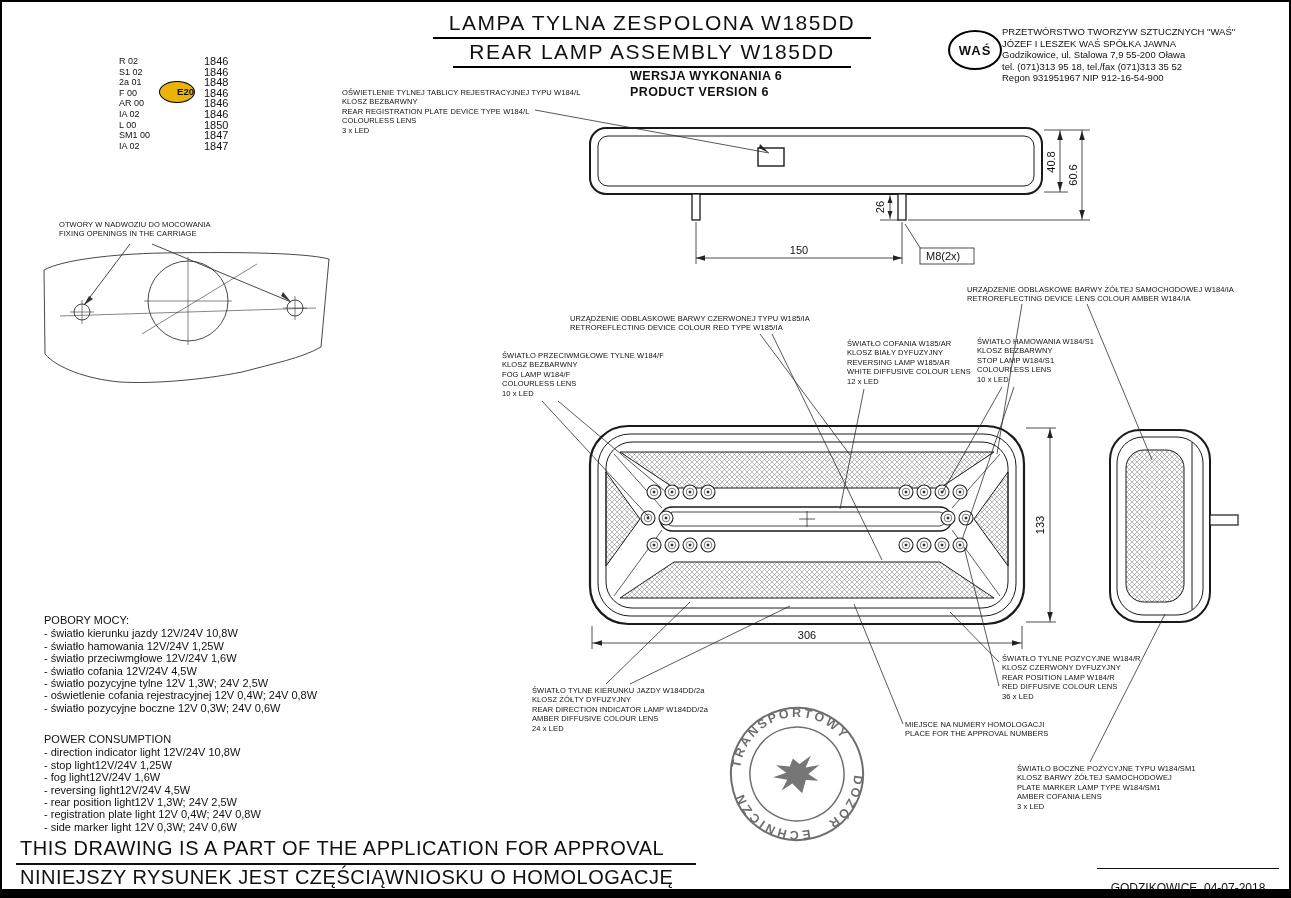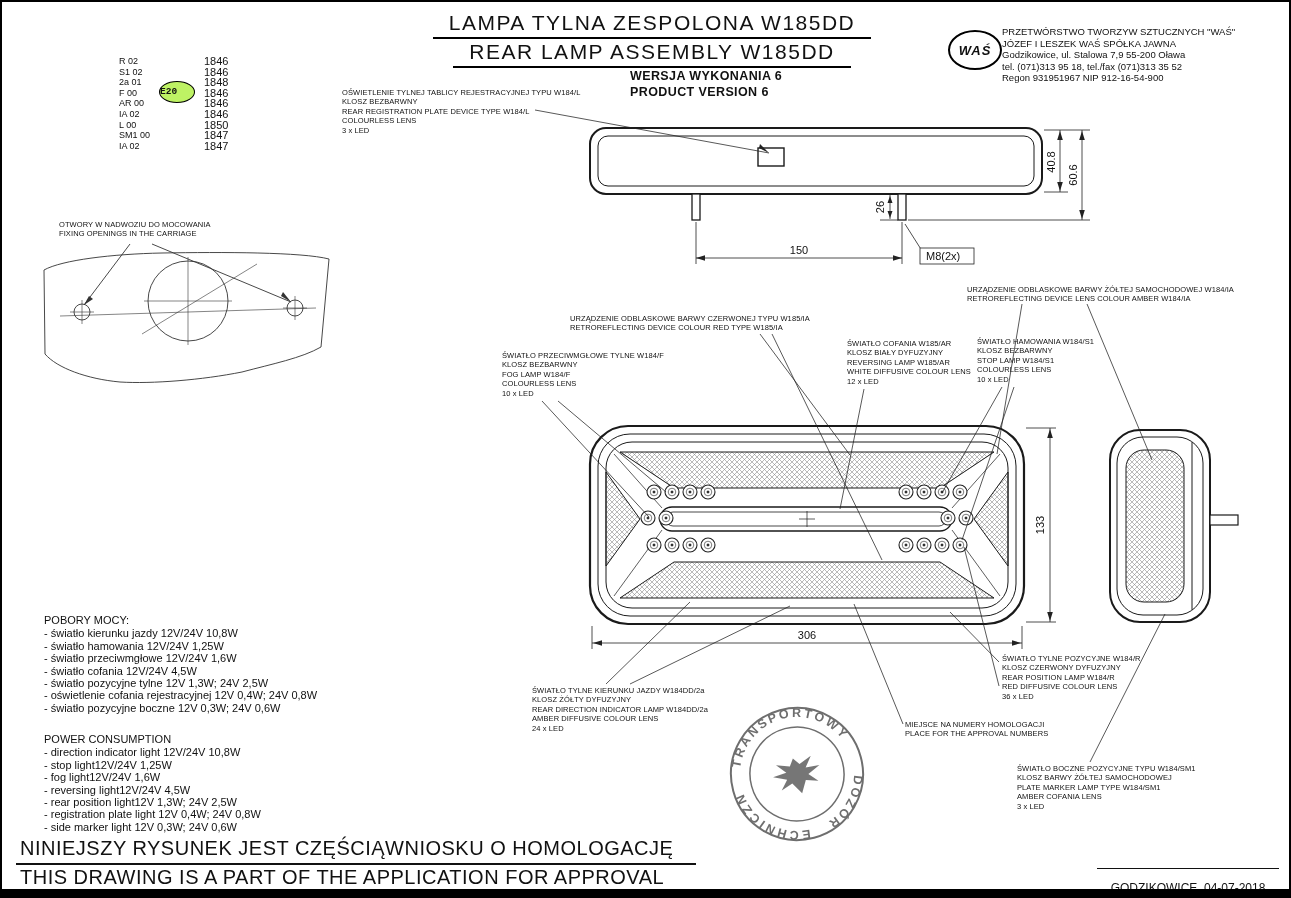--- a/index.html
+++ b/index.html
@@ -9,25 +9,25 @@
   .page::after{content:"";position:absolute;left:0;right:0;bottom:0;height:7px;background:#000;}
   .abs{position:absolute;}
   .draw{position:absolute;left:0;top:0;width:1291px;height:898px;}
   .title-wrap{left:330px;top:8px;width:640px;text-align:center;}
   .title-line{display:table;margin:0 auto;font-size:21px;letter-spacing:1.5px;
               border-bottom:2px solid #000;padding:1px 16px 2px;}
   .version{left:588px;top:67px;font-size:12.5px;line-height:15.5px;font-weight:bold;letter-spacing:.4px;margin-left:40px;}
   .company{left:1000px;top:24px;width:285px;font-size:9.5px;line-height:11.6px;}
   .waslogo{left:946px;top:28px;width:50px;height:36px;border:2.5px solid #000;border-radius:50%;
            display:flex;align-items:center;justify-content:center;font-weight:bold;
-           font-style:italic;font-size:13px;letter-spacing:1px;}
+           font-size:13px;letter-spacing:1px;}
   .codes{left:117px;top:54px;font-size:9px;line-height:10.6px;}
   .nums{left:202px;top:54px;font-size:11px;line-height:10.6px;}
   .emark{left:157px;top:79px;width:34px;height:20px;border:1.5px solid #000;border-radius:50%;
-         font-size:9.5px;font-weight:bold;text-align:left;line-height:19px;background:#bef264;font-family:Liberation Mono, monospace;}
+         font-size:9.5px;font-weight:bold;text-align:right;line-height:19px;background:#eab308;}
   .lbl{position:absolute;font-size:7.5px;line-height:9.4px;letter-spacing:.1px;white-space:nowrap;}
   .power{position:absolute;font-size:11px;line-height:12.4px;white-space:nowrap;}
   .power .hdr{margin-bottom:1px;}
   .statement{left:14px;top:834px;width:680px;}
   .statement div{font-size:20px;letter-spacing:.5px;border-bottom:2px solid #111;
                  padding:1px 0 3px 4px;white-space:nowrap;}
   .date{left:1095px;top:866px;width:182px;border-top:1.5px solid #111;padding-top:12px;
         font-size:12px;text-align:center;}
   svg text{font-family:"Liberation Sans","DejaVu Sans",sans-serif;}
 </style>
@@ -343,19 +343,19 @@
         <div>- stop light12V/24V 1,25W</div>
         <div>- fog light12V/24V 1,6W</div>
         <div>- reversing light12V/24V 4,5W</div>
         <div>- rear position light12V 1,3W; 24V 2,5W</div>
         <div>- registration plate light 12V 0,4W; 24V 0,8W</div>
         <div>- side marker light 12V 0,3W; 24V 0,6W</div>
       </div>
   </div>
 
   <div class="abs statement">
+    <div>THIS DRAWING IS A PART OF THE APPLICATION FOR  APPROVAL</div>
     <div>NINIEJSZY RYSUNEK JEST CZĘŚCIĄWNIOSKU O  HOMOLOGACJĘ</div>
-    <div>THIS DRAWING IS A PART OF THE APPLICATION FOR  APPROVAL</div>
   </div>
 
   <div class="abs date">GODZIKOWICE, 04-07-2018</div>
 
 </div>
 
 </body></html>

